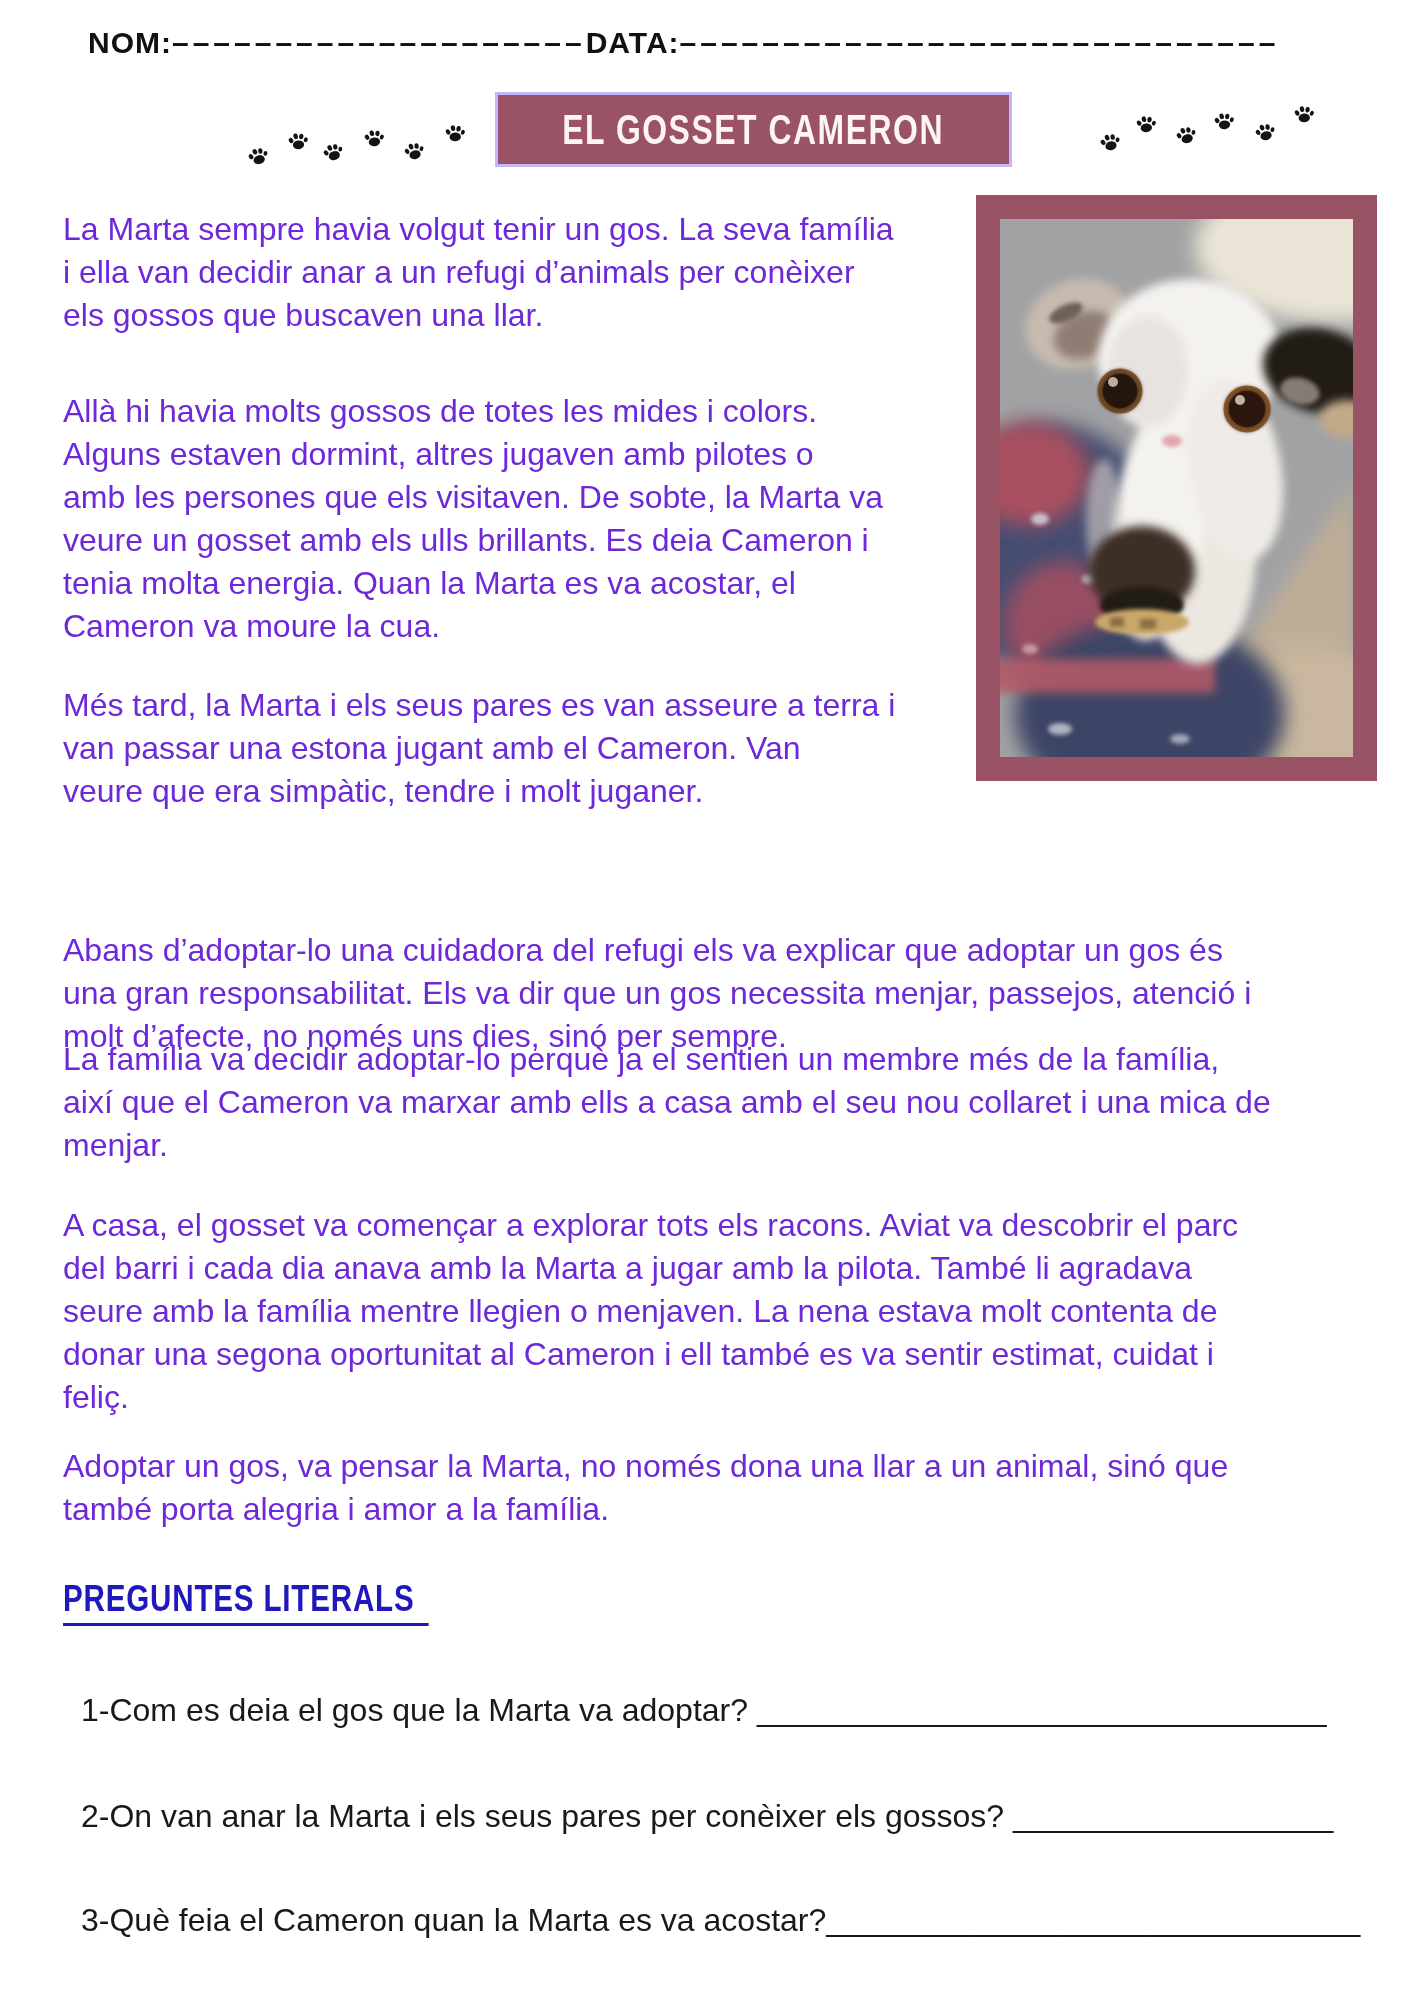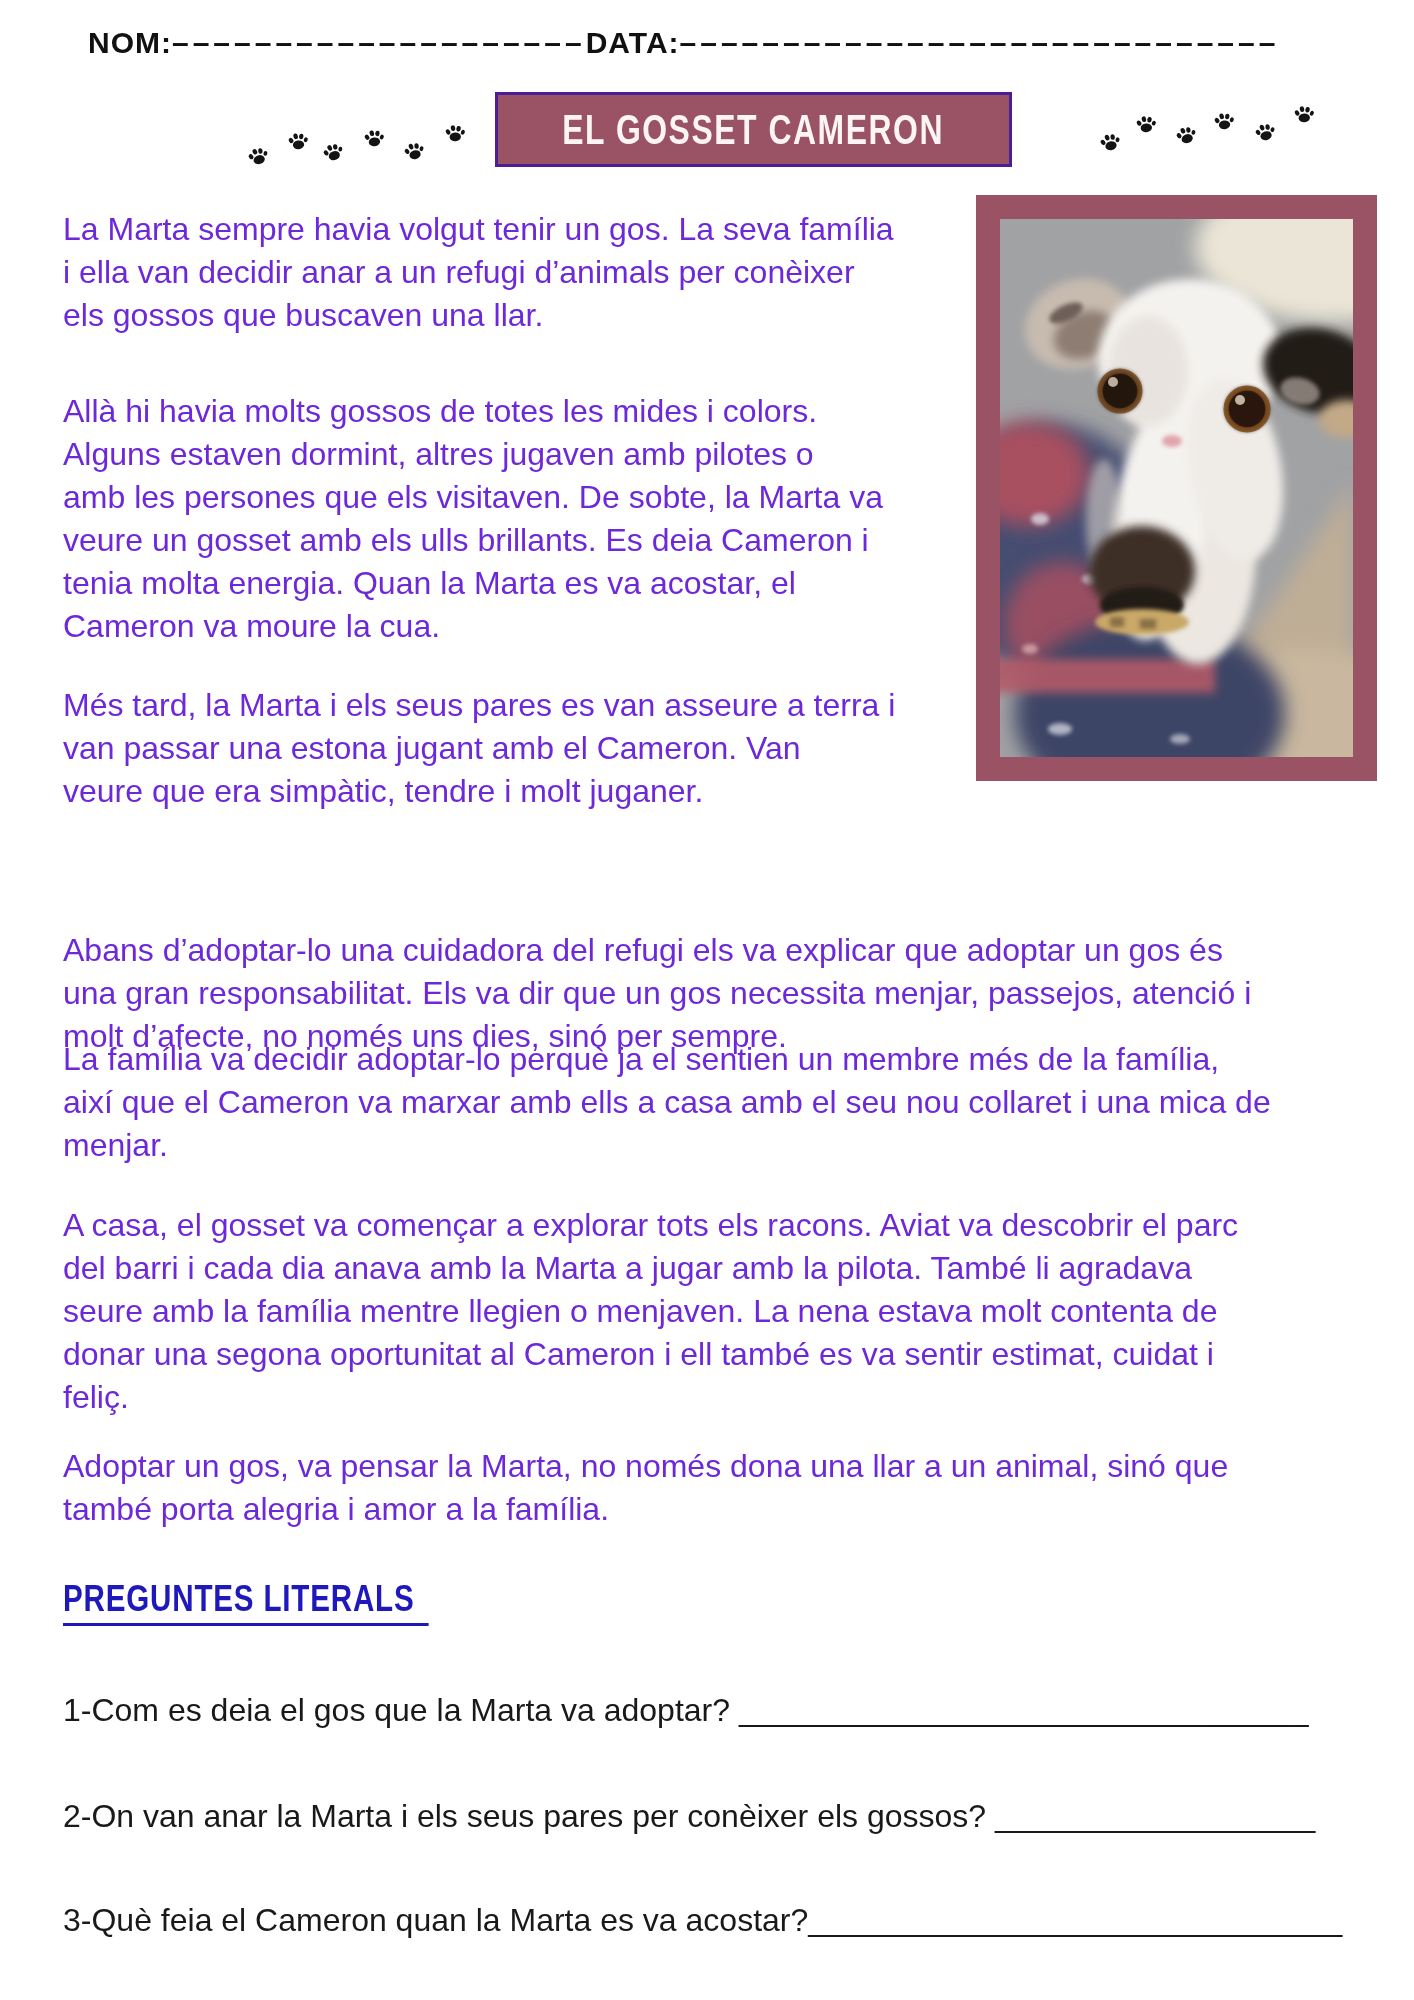--- a/index.html
+++ b/index.html
@@ -6,21 +6,21 @@
   #page{position:relative;width:1414px;height:2000px;background:#ffffff;overflow:hidden;
         font-family:"Liberation Sans", sans-serif;color:#1a1a1a;}
 
   
   #nom-line{position:absolute;left:88px;top:26px;font-weight:bold;font-size:30px;
             letter-spacing:1px;white-space:nowrap;color:#111;}
   .blank-dashes{letter-spacing:4px;font-weight:bold;}
 
   
   #title-banner{position:absolute;left:495px;top:92px;width:517px;height:75px;
-                background:#9a5365;border:3px solid #4c1d95;box-sizing:border-box;
+                background:#9a5365;border:3px solid #c4b5fd;box-sizing:border-box;
                 display:flex;align-items:center;justify-content:center;}
   #title-banner .title-text{color:#fdf4f6;font-weight:bold;font-size:42px;letter-spacing:2px;
                 display:inline-block;transform:scaleX(0.76);white-space:nowrap;}
 
   
   .paw{position:absolute;width:22px;height:22px;}
   .paw svg{width:100%;height:100%;}
 
   
   #dog-photo-frame{position:absolute;left:976px;top:195px;width:401px;height:586px;
@@ -28,21 +28,21 @@
   #dog-photo-frame svg{display:block;}
 
   
   .para{position:absolute;left:63px;font-size:32px;line-height:43px;white-space:pre-line;
         color:#6d28d9;}
 
   
   #questions-heading{position:absolute;left:63px;top:1578px;font-size:37px;font-weight:bold;
         color:#1f18bb;display:inline-block;transform:scaleX(0.80);transform-origin:left center;
         border-bottom:3px solid #1f18bb;padding:0 18px 3px 0;white-space:nowrap;letter-spacing:1px;}
-  .question{position:absolute;left:63px;font-size:32px;line-height:43px;white-space:nowrap;color:#191919;text-align:center;}
+  .question{position:absolute;left:81px;font-size:32px;line-height:43px;white-space:nowrap;color:#191919;text-align:center;}
 </style>
 </head>
 <body>
 
 <svg width="0" height="0" style="position:absolute" aria-hidden="true">
   <symbol id="paw" viewBox="0 0 24 24">
     <g fill="#141414">
       <ellipse cx="12" cy="16.2" rx="6.2" ry="4.8"></ellipse>
       <ellipse cx="4.6" cy="10.4" rx="2.3" ry="3.0" transform="rotate(-25 4.6 10.4)"></ellipse>
       <ellipse cx="10.2" cy="6.6" rx="2.4" ry="3.1" transform="rotate(-8 10.2 6.6)"></ellipse>

